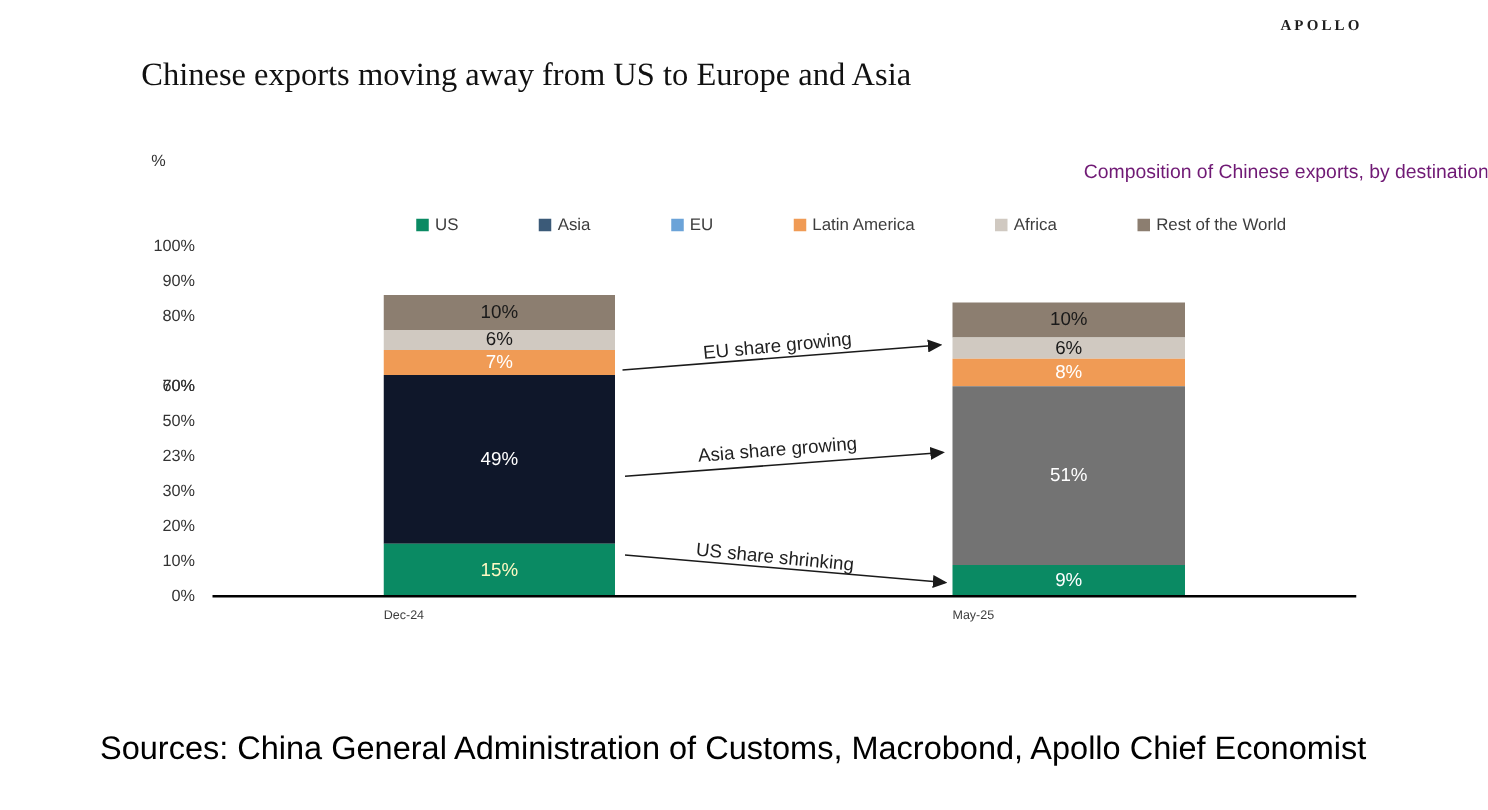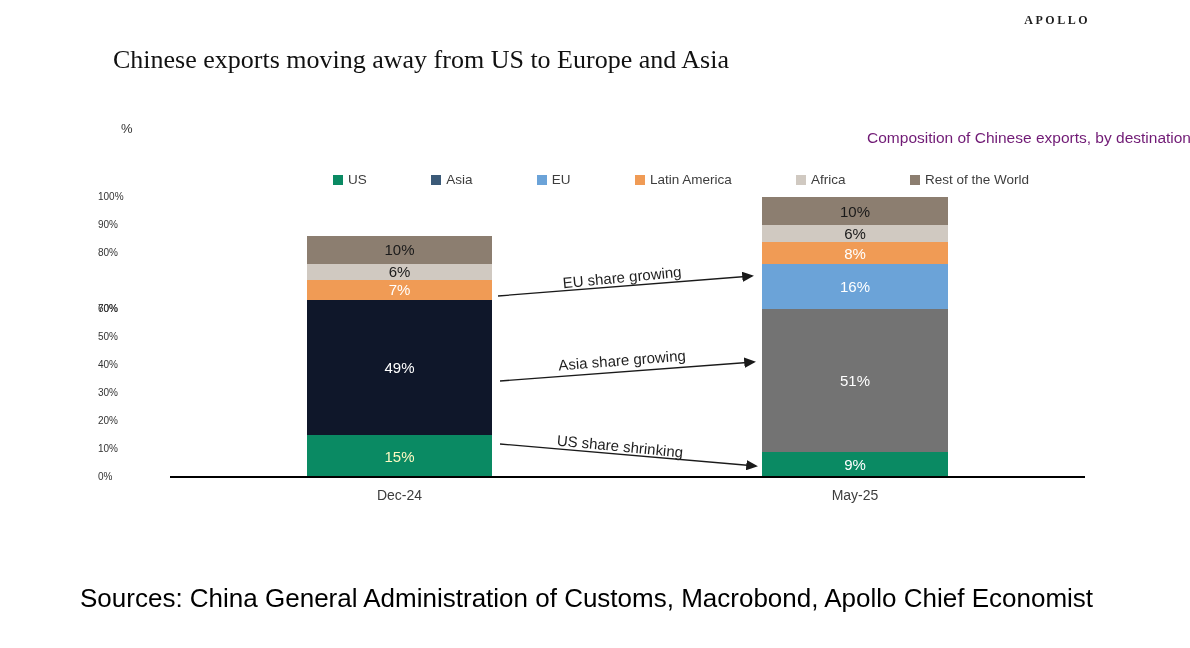--- a/index.html
+++ b/index.html
@@ -24,33 +24,33 @@
   }
   .legend{
     position:absolute;left:333px;top:172px;width:696px;
     display:flex;justify-content:space-between;align-items:center;
     font-size:13.5px;color:#3d3d3d;
   }
   .legend-item{display:flex;align-items:center;gap:5px;white-space:nowrap;}
   .legend-swatch{width:10px;height:10px;flex:0 0 auto;}
   .y-tick{
     position:absolute;left:98px;width:58px;height:18px;line-height:18px;
-    font-size:10px;color:#333;
+    text-align:right;font-size:13px;color:#333;
   }
   .plot{position:absolute;left:170px;top:197px;width:915px;height:280px;}
   .axis-line{position:absolute;left:170px;top:476px;width:915px;height:2px;background:#000;}
   .bar{
     position:absolute;bottom:0;display:flex;flex-direction:column-reverse;
   }
   .bar-segment{
     display:flex;align-items:center;justify-content:center;
     font-size:15px;overflow:hidden;
   }
   .x-label{
-    position:absolute;top:487px;text-align:center;font-size:14px;color:#3d3d3d;
+    position:absolute;top:487px;font-size:10px;color:#3d3d3d;
   }
   .anno{
     position:absolute;font-size:15px;color:#1f1f1f;white-space:nowrap;
   }
   .anno-1{left:622px;top:277px;transform:translate(-50%,-50%) rotate(-5.5deg);}
   .anno-2{left:622px;top:360px;transform:translate(-50%,-50%) rotate(-4.5deg);}
   .anno-3{left:620px;top:446px;transform:translate(-50%,-50%) rotate(5.5deg);}
   .anno-svg{position:absolute;left:0;top:0;width:1190px;height:648px;pointer-events:none;}
   .sources{
     position:absolute;left:80px;top:582px;width:1045px;
@@ -93,41 +93,40 @@
       <span class="legend-swatch" style="background: rgb(140, 126, 112);"></span>
       <span>Rest of the World</span>
     </div>
   </div>
 
 <div id="yticks">
     <div class="y-tick" style="top: 468px;">0%</div>
     <div class="y-tick" style="top: 440px;">10%</div>
     <div class="y-tick" style="top: 412px;">20%</div>
     <div class="y-tick" style="top: 384px;">30%</div>
-    <div class="y-tick" style="top: 356px;">40%</div>
+    <div class="y-tick" style="top: 356px;">23%</div>
     <div class="y-tick" style="top: 328px;">50%</div>
     <div class="y-tick" style="top: 300px;">60%</div>
     <div class="y-tick" style="top: 272px; margin-top: 28px;">70%</div>
     <div class="y-tick" style="top: 244px;">80%</div>
     <div class="y-tick" style="top: 216px;">90%</div>
     <div class="y-tick" style="top: 188px;">100%</div>
   </div>
 
 <div class="plot">
     <div class="bar" style="left: 137px; width: 185px;">
       <div class="bar-segment" style="height: 41.5842px; background: rgb(10, 138, 99); color: #fef9c3;">15%</div>
       <div class="bar-segment" style="height: 135.842px; background: #0f172a; color: rgb(255, 255, 255);">49%</div>
       <div class="bar-segment" style="height: 19.4059px; background: rgb(240, 155, 85); color: rgb(255, 255, 255);">7%</div>
       <div class="bar-segment" style="height: 16.6337px; background: rgb(208, 201, 193); color: rgb(26, 26, 26);">6%</div>
       <div class="bar-segment" style="height: 27.7228px; background: rgb(140, 126, 112); color: rgb(26, 26, 26);">10%</div>
     </div>
     <div class="bar" style="left: 592px; width: 186px;">
       <div class="bar-segment" style="height: 25.2px; background: rgb(10, 138, 99); color: rgb(255, 255, 255);">9%</div>
       <div class="bar-segment" style="height: 142.8px; background: #737373; color: rgb(255, 255, 255);">51%</div>
-      <div class="bar-segment" style="height: 44.8px; background: rgb(107, 163, 216); color: rgb(255, 255, 255);">16%</div>
       <div class="bar-segment" style="height: 22.4px; background: rgb(240, 155, 85); color: rgb(255, 255, 255);">8%</div>
       <div class="bar-segment" style="height: 16.8px; background: rgb(208, 201, 193); color: rgb(26, 26, 26);">6%</div>
       <div class="bar-segment" style="height: 28px; background: rgb(140, 126, 112); color: rgb(26, 26, 26);">10%</div>
     </div>
   </div>
 
 <div class="axis-line"></div>
 
 <div class="x-label" style="left:307px;width:185px;">Dec-24</div>
 <div class="x-label" style="left:762px;width:186px;">May-25</div>

